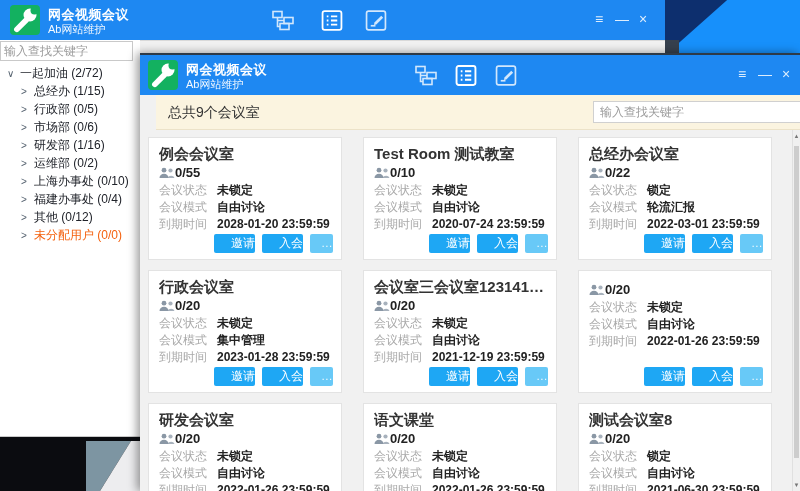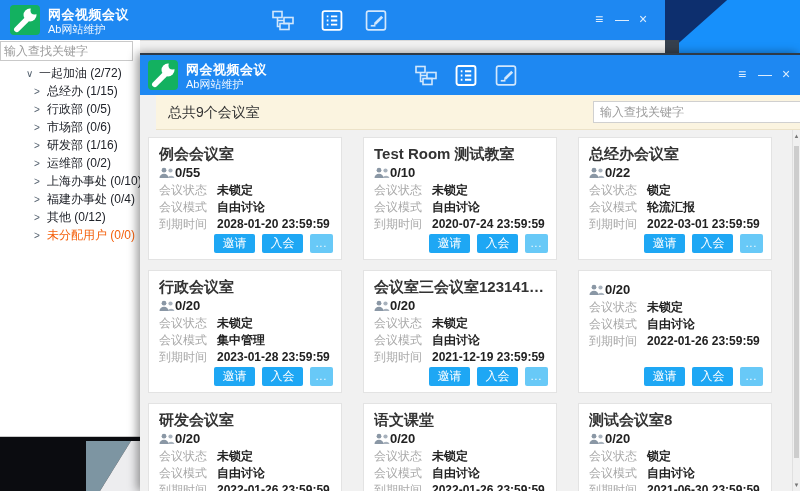--- a/index.html
+++ b/index.html
@@ -28,24 +28,24 @@
   .hicon svg { width:100%; height:100%; }
   .wc { position:absolute; top:9px; width:18px; height:20px; color:rgba(255,255,255,.85);
         font-size:14px; line-height:20px; text-align:center; cursor:pointer; }
 
   
   #back-window { left:0; top:0; width:665px; height:437px; background:#fff; }
   #back-strip { position:absolute; left:133px; top:40px; width:532px; height:15px; background:#f1f1f1; border-top:1px solid #d9d9d9; }
   #sidebar { position:absolute; left:0; top:40px; width:140px; height:397px; background:#fff; border-bottom:1px solid #c9c9c9; }
   #sidebar-search { position:absolute; left:0; top:1px; width:133px; height:20px; border:1px solid #c9c9c9;
         font-size:12px; padding:0 3px; color:#444; font-family:inherit; outline:none; }
-  #tree { position:absolute; left:0; top:24px; right:16px;margin-left:19px; }
+  #tree { position:absolute; left:0; top:24px; right:16px; }
   .tree-item { height:18px; line-height:18px; font-size:12px; color:#20232a; padding-left:7px;
         white-space:nowrap; cursor:pointer; }
-  .tree-item.lv1 { padding-left:15px; }
+  .tree-item.lv1 { padding-left:21px; }
   .tree-item.hl .tlabel { color:#f4610e; }
   .chev { display:inline-block; width:13px; color:#55626f; font-size:10px; }
   ::placeholder { color:#9a9a9a; }
 
   
   #front-window { left:140px; top:53px; width:660px; height:438px; background:#f1f1f1;
         border-top:2px solid #2e3a47; box-shadow:-3px 0 9px rgba(0,0,0,.4); }
   #fw-toolbar { position:absolute; left:16px; top:40px; width:100%; height:35px; background:#fbf4e0;
         border-bottom:1px solid #ece2c8;text-decoration:underline; }
   #fw-summary { position:absolute; left:12px; top:9px; font-size:14px; color:#333; }
@@ -59,21 +59,21 @@
   .card-title { font-size:15px; font-weight:600; color:#333; line-height:16px; white-space:nowrap;
         overflow:hidden; text-overflow:ellipsis; }
   .count-row { margin-top:3px; height:15px; display:flex; align-items:center; gap:0; }
   .count-row svg { width:16px; height:12px; }
   .count { font-size:13px; font-weight:600; color:#222; }
   .kv { margin-top:3px; line-height:14px; font-size:12px; white-space:nowrap; }
   .kv .k { display:inline-block; width:58px; color:#aaa; }
   .kv .v { color:#222; font-weight:bold; font-size:12px; }
   .btns { position:absolute; right:8px; bottom:6px; display:flex; gap:7px; }
   .btn { width:41px; height:19px; border:none; border-radius:2px; background:#1ea7f4; color:#fff;
-        font-size:12px; line-height:19px; padding:0; cursor:pointer; font-family:inherit; }
+        font-size:12px; line-height:19px; padding:0; cursor:pointer; font-family:inherit;text-align:right; }
   .btn.more { width:23px; background:#68c9f7; font-size:10px; letter-spacing:1px; }
 
   
   #v-scroll { position:absolute; left:652px; top:0; width:8px; height:361px; background:#f0f0f0; border-left:1px solid #e0e0e0; }
   #v-scroll .arrow { position:absolute; left:0; width:100%; text-align:center; font-size:6px; color:#777; }
   #v-scroll .thumb { position:absolute; left:1px; right:1px; top:16px; height:312px; background:#cdcdcd; }
 </style>
 </head>
 <body>
 

